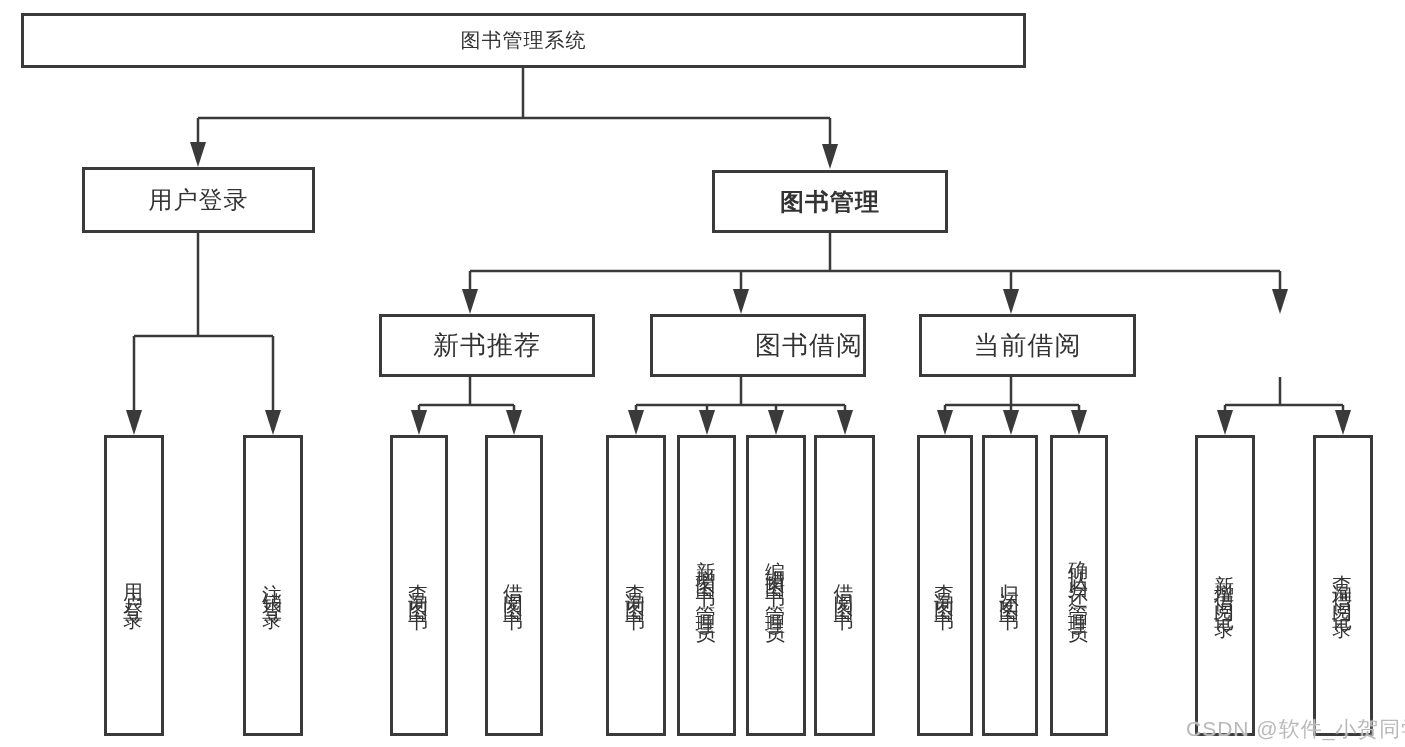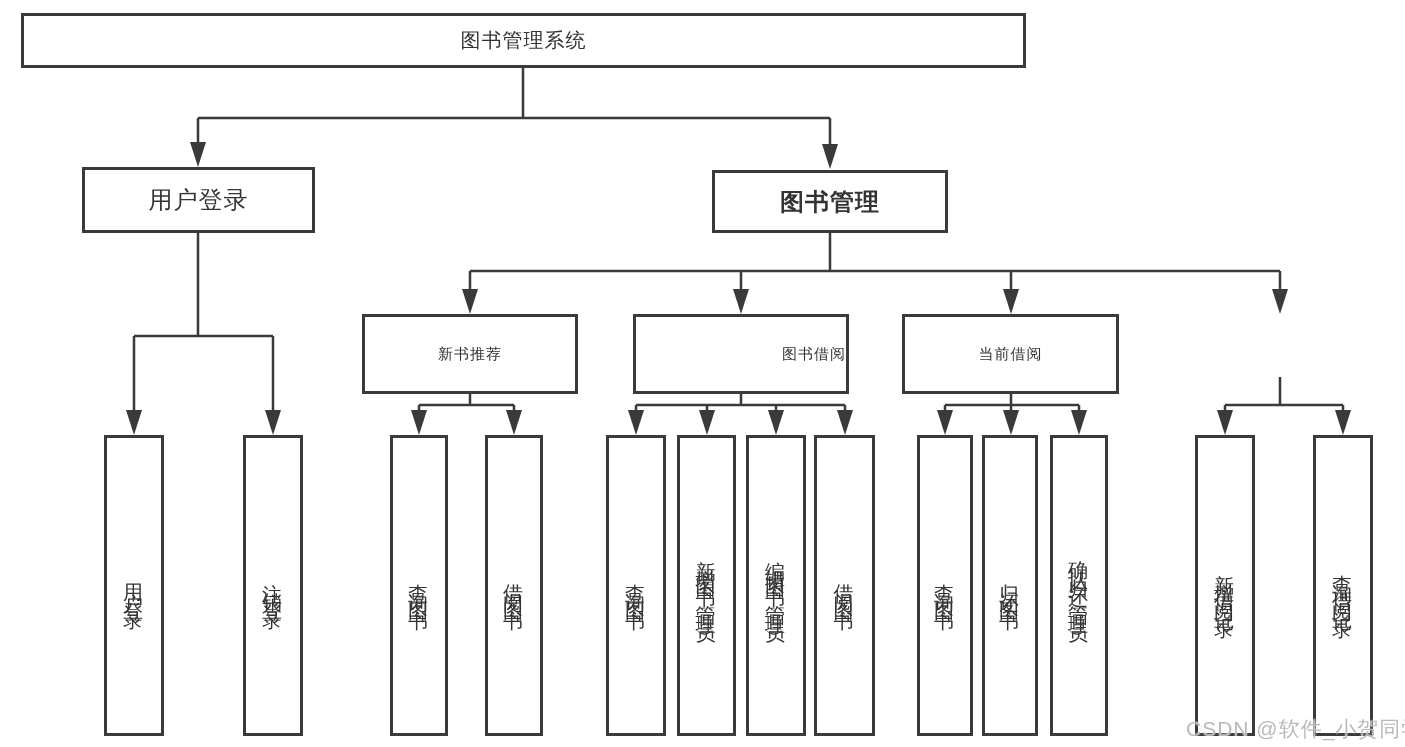--- a/index.html
+++ b/index.html
@@ -30,21 +30,21 @@
     justify-content: center;
     color: #333333;
     z-index: 1;
   }
 
   .node-root   { left: 21px;  top: 13px;  width: 1005px; height: 55px; font-size: 20px; letter-spacing: 1px; }
   .node-l2     { font-size: 24px; letter-spacing: 1px; }
   .node-login  { left: 82px;  top: 167px; width: 233px; height: 66px; }
   .node-bookmg { left: 712px; top: 170px; width: 236px; height: 63px; font-weight: bold; }
 
-  .node-l3     { top: 314px; height: 80px; font-size: 15px; letter-spacing: 1px; }
+  .node-l3     { top: 314px; height: 63px; font-size: 26px; letter-spacing: 1px; margin-left: 17px; }
   .node-newbook   { left: 362px;  width: 216px; }
   .node-borrow    { left: 633px;  width: 216px; justify-content: flex-end; }
   .node-current   { left: 902px;  width: 217px; text-align: center; }
   .node-records   { left: 1172px; width: 215px; }
 
   .node-leaf { top: 435px; height: 301px; }
   .node-leaf span {
     writing-mode: vertical-rl;
     text-orientation: mixed;
     font-size: 20px;

